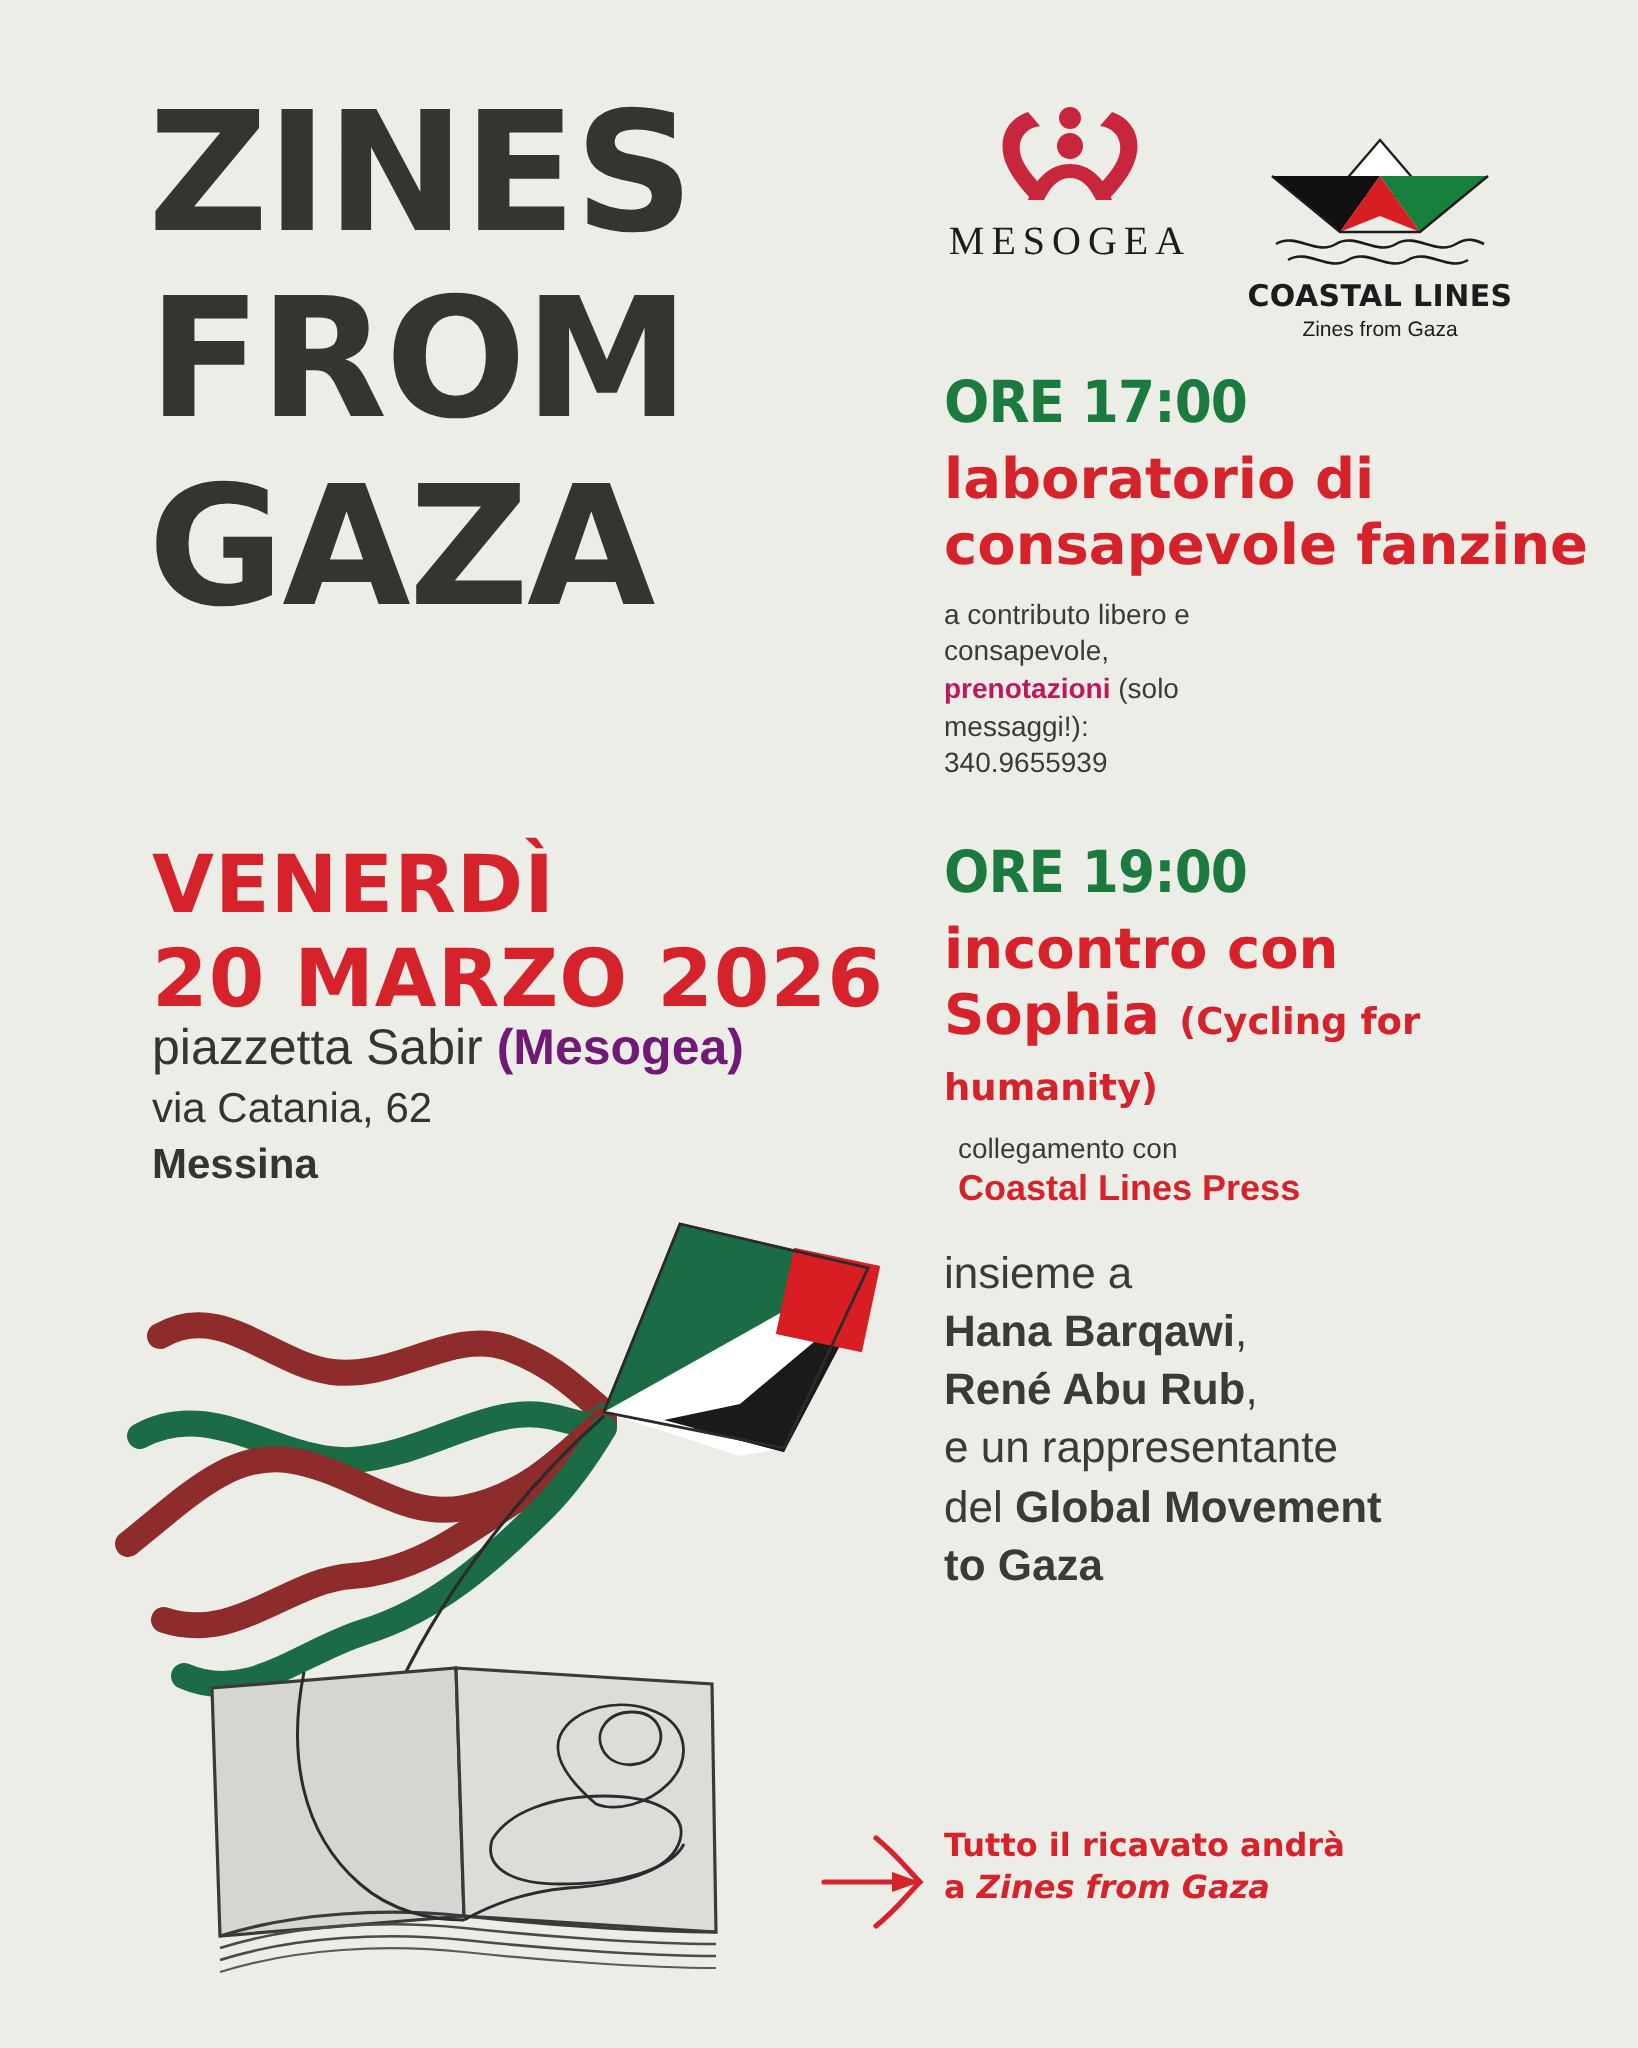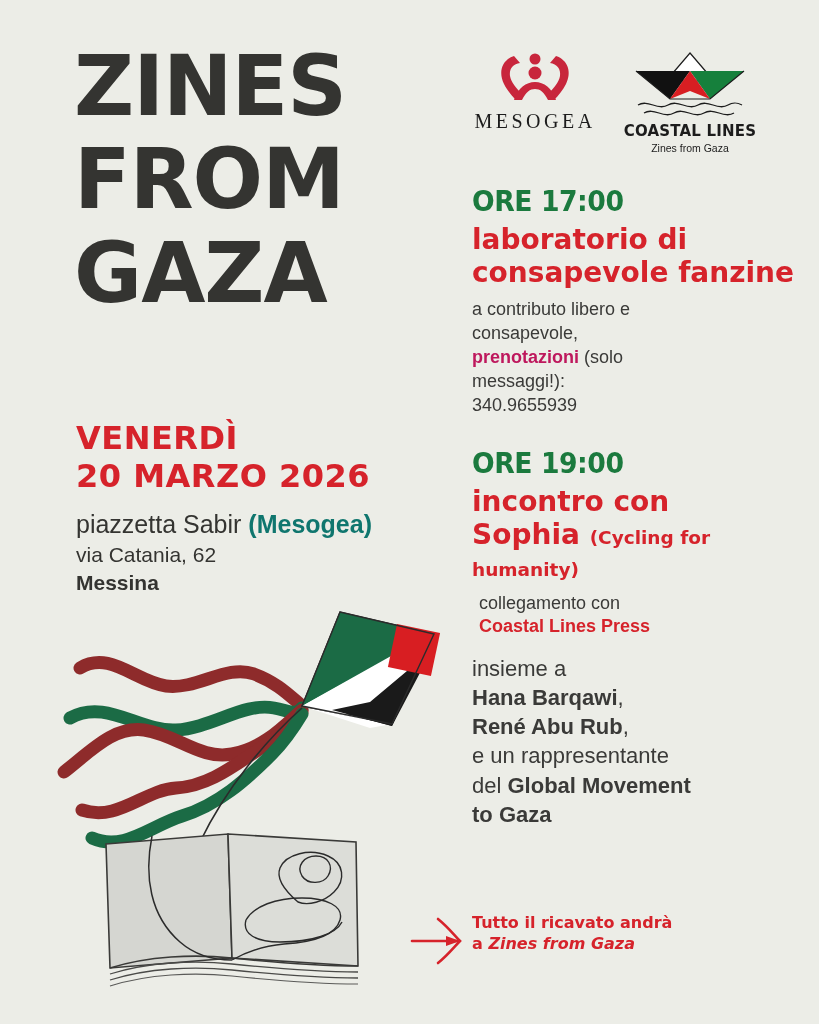--- a/index.html
+++ b/index.html
@@ -42,42 +42,42 @@
 
   .date-block {
     position: absolute;
     left: 76px;
     top: 420px;
     width: 390px;
   }
   .date-line {
     font-family: "DejaVu Sans", sans-serif;
     font-weight: bold;
-    font-size: 32px;
+    font-size: 40px;
     line-height: 1.18;
     letter-spacing: 0.5px;
     color: #D6232B;
     text-transform: uppercase;
     white-space: nowrap;
   }
 
   .venue-block {
     position: absolute;
     left: 76px;
     top: 508px;
     width: 400px;
   }
   .venue-main {
     font-size: 25px;
     line-height: 1.3;
     color: #343431;
     white-space: nowrap;
   }
   .venue-main .accent {
-    color: #0f766e;
+    color: #701a75;
     font-weight: bold;
   }
   .venue-street {
     font-size: 21px;
     line-height: 1.35;
     color: #343431;
   }
   .venue-city {
     font-size: 21px;
     line-height: 1.35;
@@ -114,21 +114,21 @@
   .logo-mesogea-text {
     font-family: "Liberation Serif", serif;
     font-size: 20px;
     letter-spacing: 3.5px;
     color: #1c1c1c;
     margin-top: 4px;
   }
   .logo-coastal {
     position: absolute;
     left: 155px;
-    top: 3px;
+    top: 20px;
     width: 150px;
     text-align: center;
   }
   .logo-coastal svg { display: block; margin: 0 auto; }
   .logo-coastal-title {
     font-family: "DejaVu Sans", sans-serif;
     font-weight: bold;
     font-size: 15px;
     letter-spacing: 0.2px;
     color: #1c1c1c;
@@ -164,21 +164,21 @@
     font-size: 28px;
     line-height: 1.17;
     color: #D6232B;
     margin-top: 7px;
   }
   .event-title .small {
     font-size: 18.5px;
     font-weight: bold;
   }
   .body-text {
-    font-size: 18px;
+    font-size: 14px;
     line-height: 1.33;
     color: #3A3A38;
     margin-top: 8px;
   }
   .body-text b { font-weight: bold; color: #be185d; }
   .indent { padding-left: 7px; }
   .red-bold {
     font-family: Liberation Sans, sans-serif;
     font-weight: bold;
     font-size: 18px;

